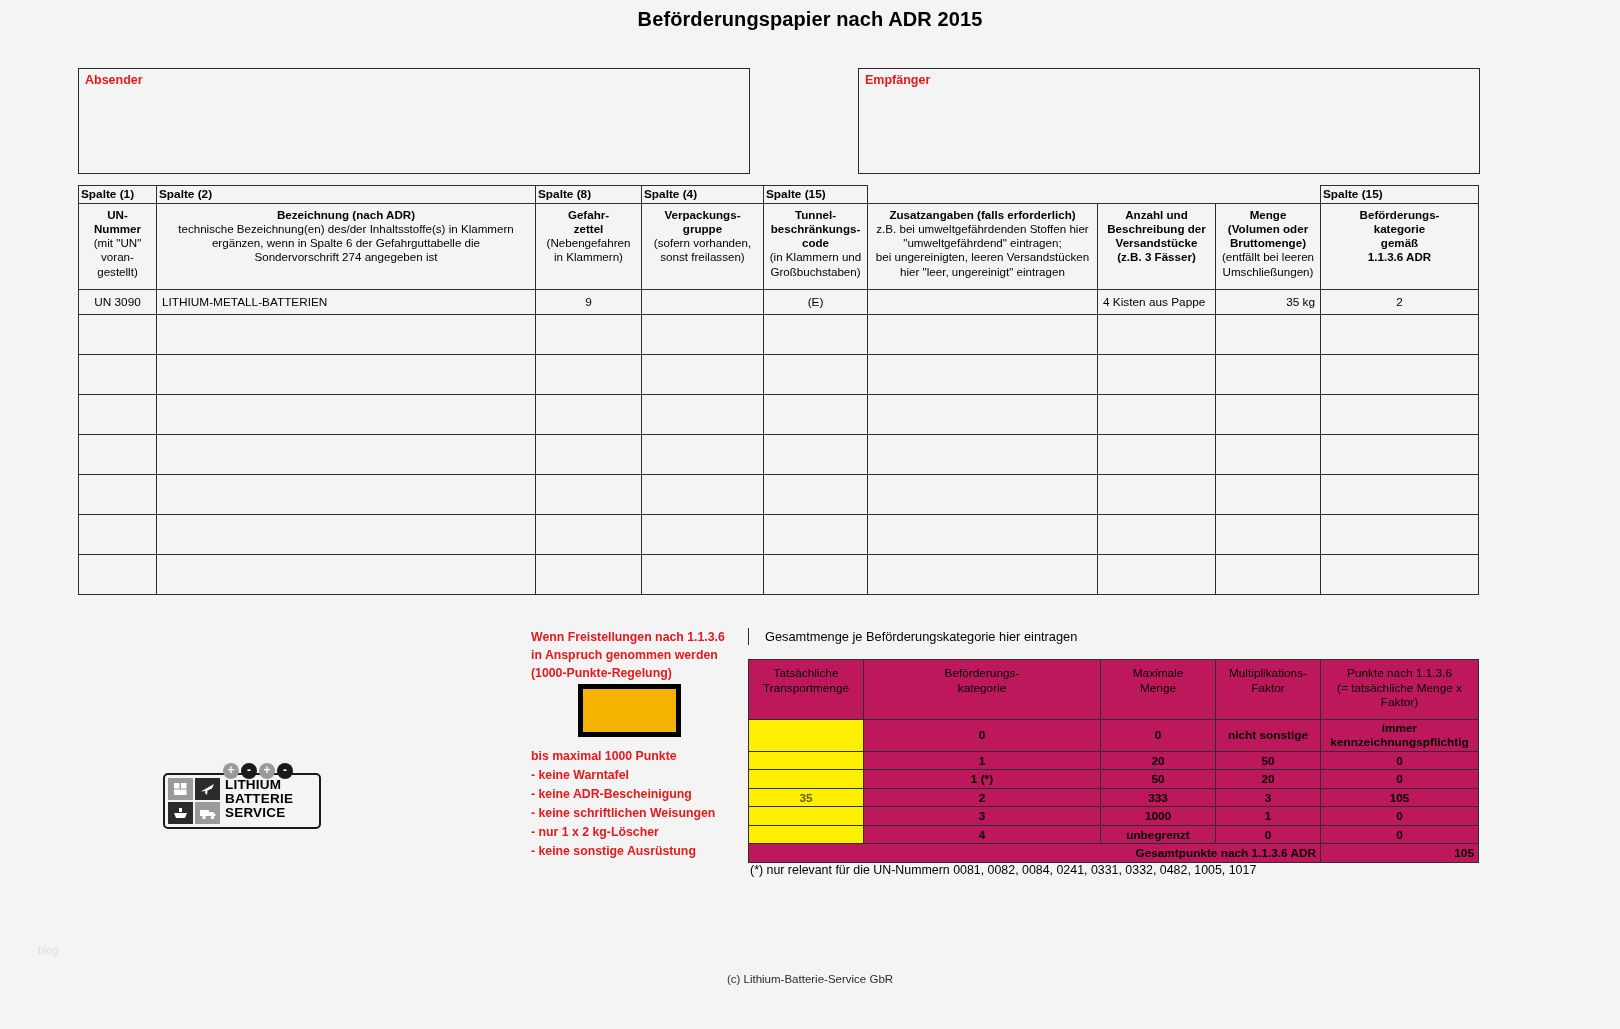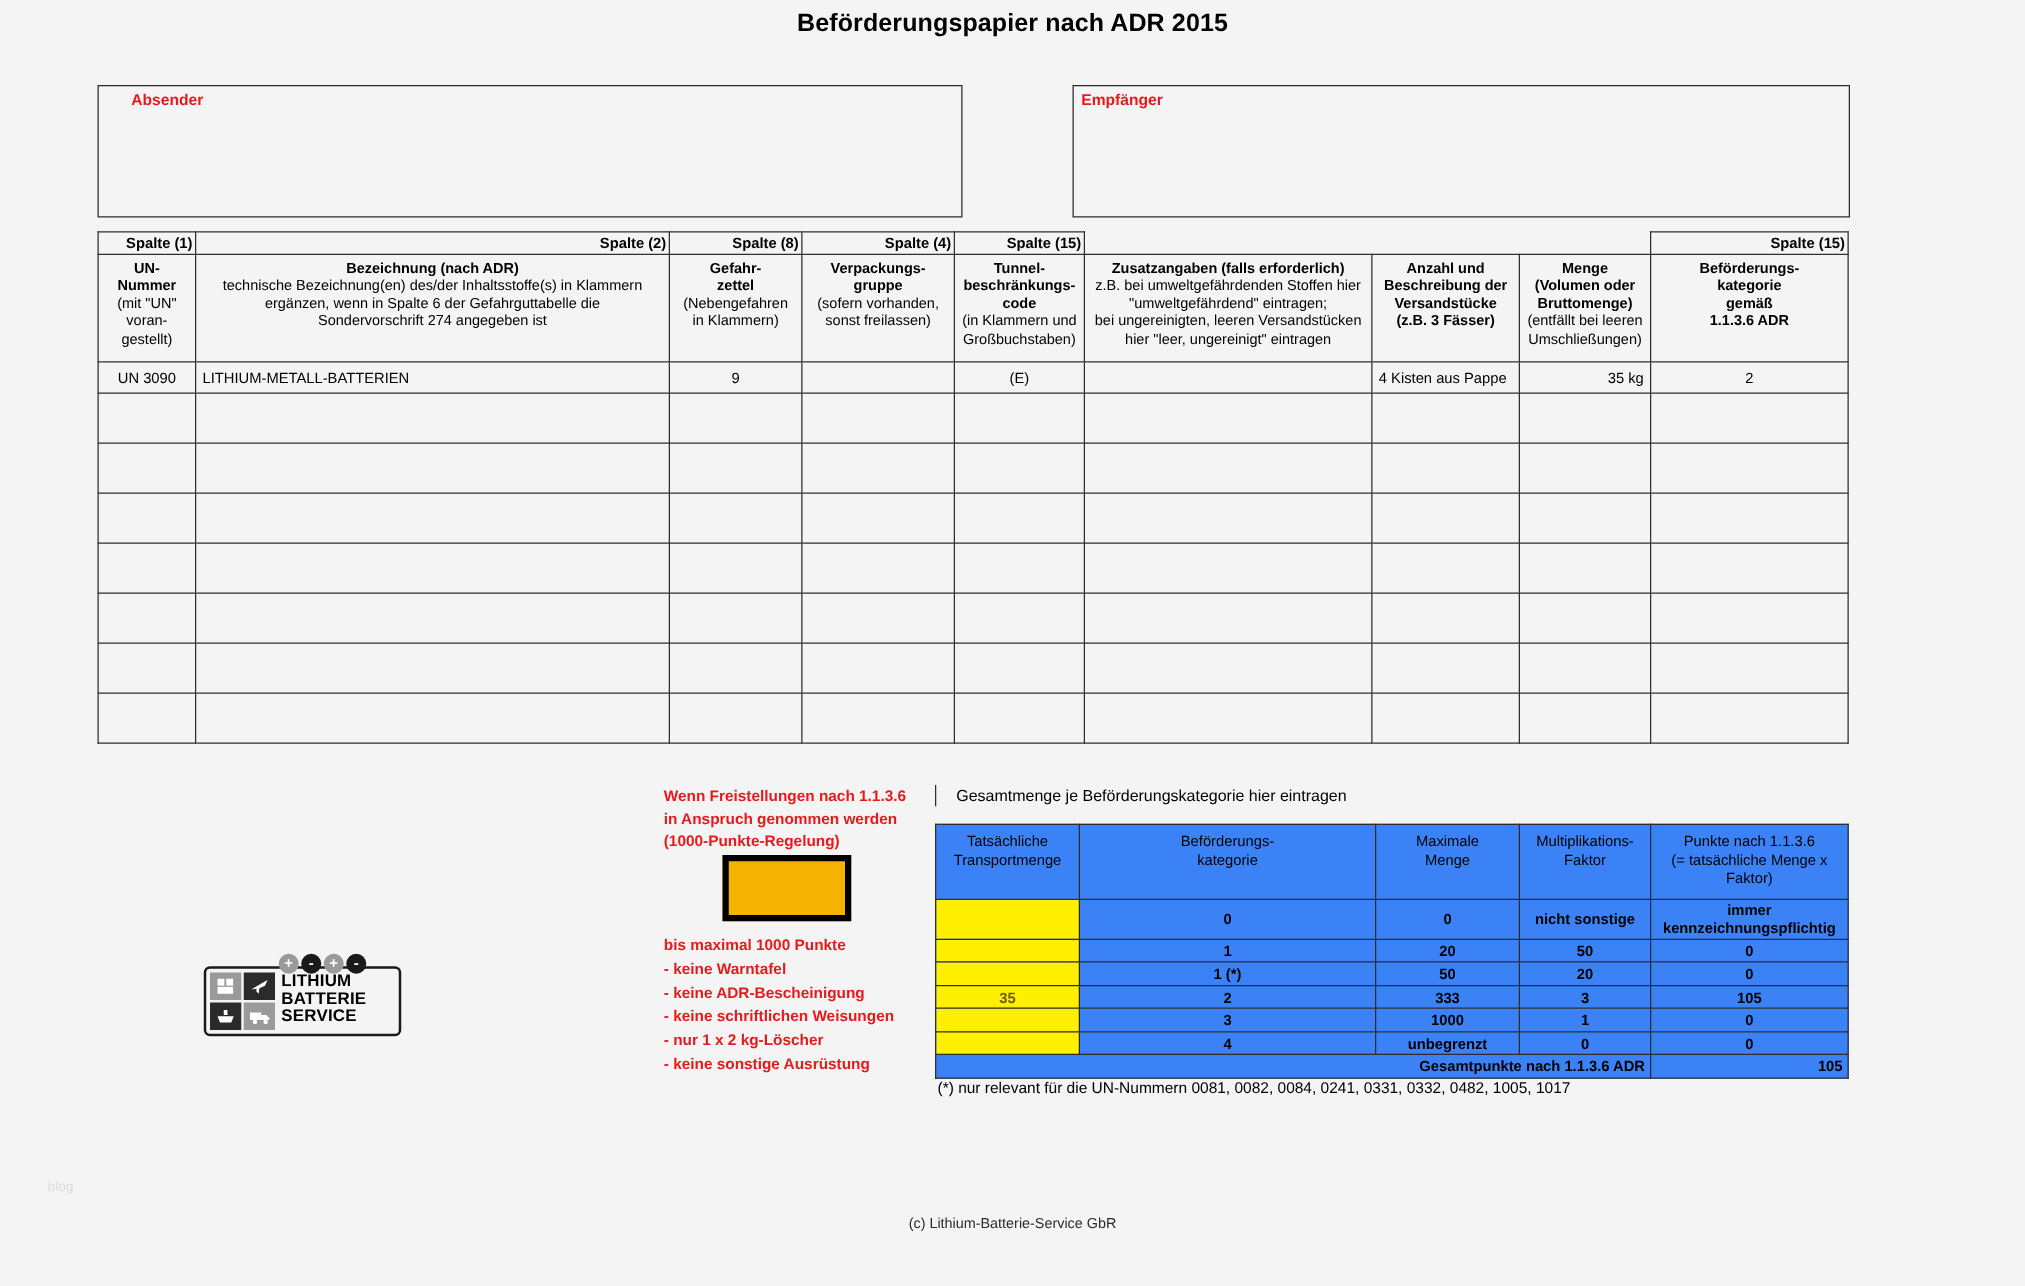--- a/index.html
+++ b/index.html
@@ -38,42 +38,42 @@
     border: 1.5px solid #2b2b2b;
     background: #f4f4f4;
   }
   .party-box .party-label {
     color: #e8191b;
     font-size: 12.5px;
     font-weight: bold;
     padding: 4px 6px 0 6px;
     display: block;
   }
-  #absender-box { left: 78px;  top: 68px;  width: 670px; height: 104px; padding-left: 20px; }
+  #absender-box { left: 78px;  top: 68px;  width: 670px; height: 104px; }
   #empfaenger-box { left: 858px; top: 68px; width: 620px; height: 104px; }
 
   
   .goods-table {
     position: absolute;
     left: 78px;
     top: 185px;
     width: 1400px;
     border-collapse: collapse;
     table-layout: fixed;
     background: #f4f4f4;
   }
   .goods-table td, .goods-table th {
     border: 1.4px solid #2e2e2e;
     vertical-align: top;
     font-size: 11.6px;
     padding: 1px 3px;
     line-height: 1.22;
   }
   .goods-table .spalte {
-    text-align: right;
+    text-align: left;
     font-weight: bold;
     font-size: 11.8px;
     height: 15px;
     padding: 1px 2px;
     vertical-align: middle;
   }
   .goods-table .nohdr {
     border: none;
     background: #f4f4f4;
   }
@@ -204,21 +204,21 @@
     border-left: 1.5px solid #2e2e2e;
     line-height: 1.35;
   }
   .totals-table {
     position: absolute;
     left: 748px;
     top: 659px;
     width: 730px;
     border-collapse: collapse;
     table-layout: fixed;
-    background: #3b82f6;
+    background: #be185d;
   }
   .totals-table td, .totals-table th {
     border: 1.4px solid #2e2e2e;
     font-size: 11.8px;
     padding: 1px 4px;
     text-align: center;
     vertical-align: middle;
   }
   .totals-table thead td {
     height: 52px;

